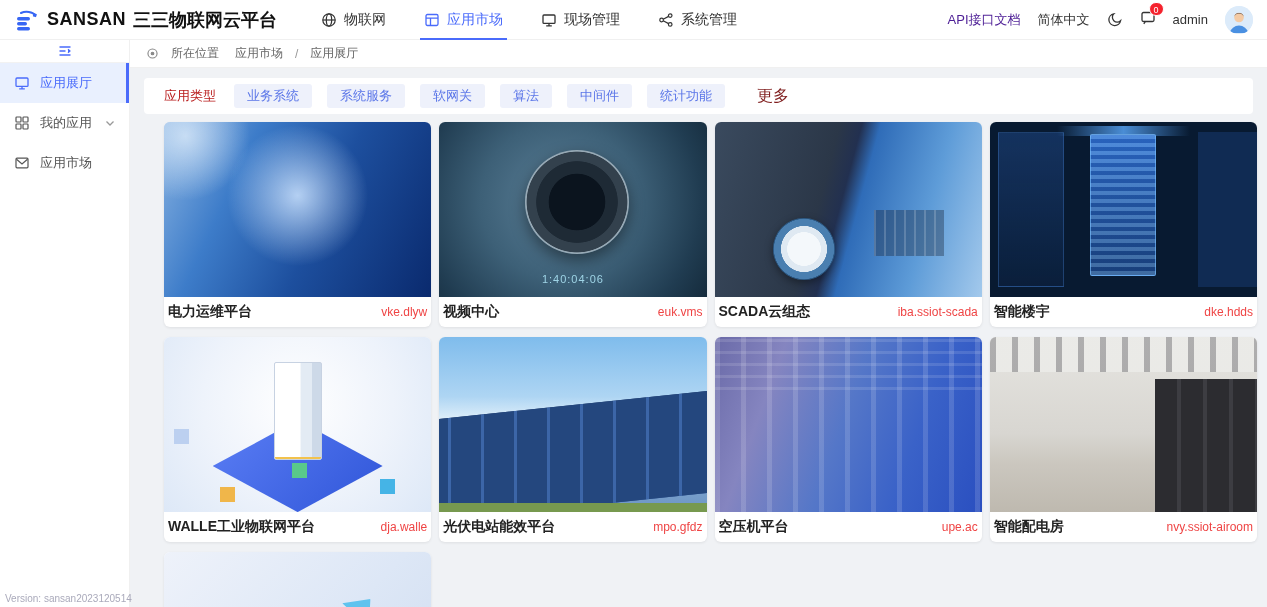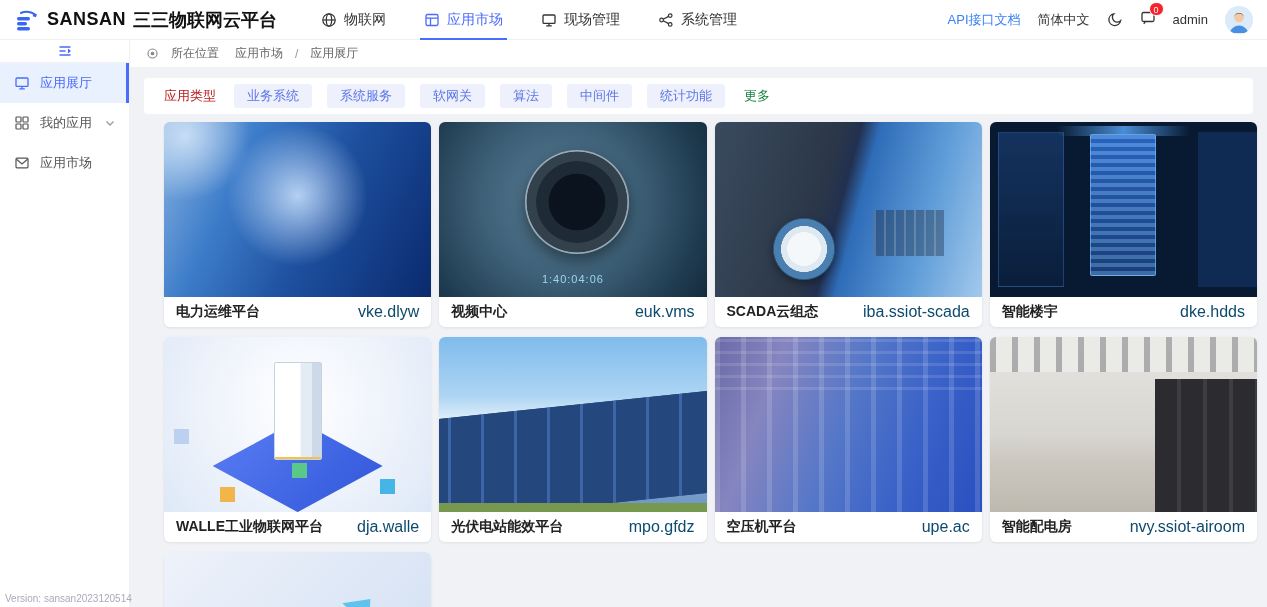--- a/index.html
+++ b/index.html
@@ -13,21 +13,21 @@
   .brand { display:flex; align-items:center; gap:7px; }
   .brand-name { font-size:18px; font-weight:bold; letter-spacing:.5px; color:#111; }
   .brand-title { font-size:18px; font-weight:bold; color:#111; }
   .nav { display:flex; align-items:center; margin-left:42px; height:40px; }
   .nav-item { display:flex; align-items:center; gap:7px; height:40px; padding:0 2px; margin-right:34px;
               font-size:14px; color:#333; cursor:pointer; position:relative; }
   .nav-item.active { color:#4a6bfb; }
   .nav-item.active::after { content:""; position:absolute; left:-2px; right:-2px; bottom:0; height:2px; background:#4a6bfb; }
   .nav-icon, .hdr-icon { display:inline-flex; width:16px; height:16px; align-items:center; justify-content:center; }
   .hdr-right { margin-left:auto; display:flex; align-items:center; gap:17px; }
-  .api-link { color:#3b82f6; font-size:13px; cursor:pointer; }
+  .api-link { color:#4c1d95; font-size:13px; cursor:pointer; }
   .lang { font-size:13px; color:#333; cursor:pointer; }
   .msg-wrap { position:relative; cursor:pointer; }
   .badge { position:absolute; top:-7px; right:-8px; min-width:14px; height:14px; padding:0 4px;
            background:#f5222d; color:#fff; font-size:9px; line-height:14px; text-align:center;
            border-radius:8px; border:1px solid #fff; }
   .username { font-size:13px; color:#333; }
   .avatar { width:28px; height:28px; border-radius:50%; overflow:hidden; background:#dcebfa; cursor:pointer; }
 
   
   .sidebar { position:absolute; top:40px; left:0; bottom:0; width:130px; background:#fff;
@@ -45,29 +45,29 @@
   .breadcrumb { height:28px; background:#fff; display:flex; align-items:center; gap:12px;
                 padding:0 16px; font-size:12px; color:#666; border-bottom:1px solid #f0f0f0; }
   .crumb-sep { color:#999; }
   .crumb-link { cursor:pointer; }
 
   .filter-panel { margin:10px 14px 0 14px; height:36px; background:#fff; border-radius:4px;
                   display:flex; align-items:center; padding:0 20px; }
   .filter-label { font-size:13px; color:#b91c1c; margin-right:18px; }
   .tag { font-size:13px; color:#5b76e8; background:#eef1fb; border-radius:3px; padding:3px 13px;
          margin-right:15px; cursor:pointer; white-space:nowrap; }
-  .more { font-size:13px; color:#15803d; margin-left:4px; cursor:pointer; }
+  .more { font-size:16px; color:#7f1d1d; margin-left:17px; cursor:pointer; }
 
   .grid { margin:8px 10px 0 34px; display:grid; grid-template-columns:repeat(4,1fr);
           column-gap:8px; row-gap:10px; }
   .card { background:#fff; border-radius:6px; overflow:hidden; box-shadow:0 1px 3px rgba(0,0,0,.08); cursor:pointer; }
   .card-img { height:175px; position:relative; overflow:hidden; }
-  .card-footer { height:30px; display:flex; align-items:center; justify-content:space-between; padding:0 12px; }
+  .card-footer { height:30px; display:flex; align-items:center; justify-content:space-between; padding:0 4px; }
   .card-title { font-size:14px; font-weight:bold; color:#222; white-space:nowrap; }
-  .card-code { font-size:16px; color:#0c4a6e; white-space:nowrap; }
+  .card-code { font-size:12px; color:#ef4444; white-space:nowrap; }
 
   
   .img-power { background:
       radial-gradient(circle at 50% 42%, rgba(205,228,255,.85), rgba(205,228,255,0) 42%),
       radial-gradient(circle at 8% 8%, rgba(220,235,250,.8), rgba(220,235,250,0) 22%),
       linear-gradient(115deg,#8ab4e2 0%,#3d7cc9 28%,#1d4f9e 58%,#0a2a6e 100%); }
 
   .img-video { background:
       radial-gradient(circle at 45% 45%, #5b7f97 0%, #3d6077 45%, #203c51 80%, #152b3c 100%); }
   .img-video::before { content:""; position:absolute; left:32%; top:16%; width:104px; height:104px; border-radius:50%;

